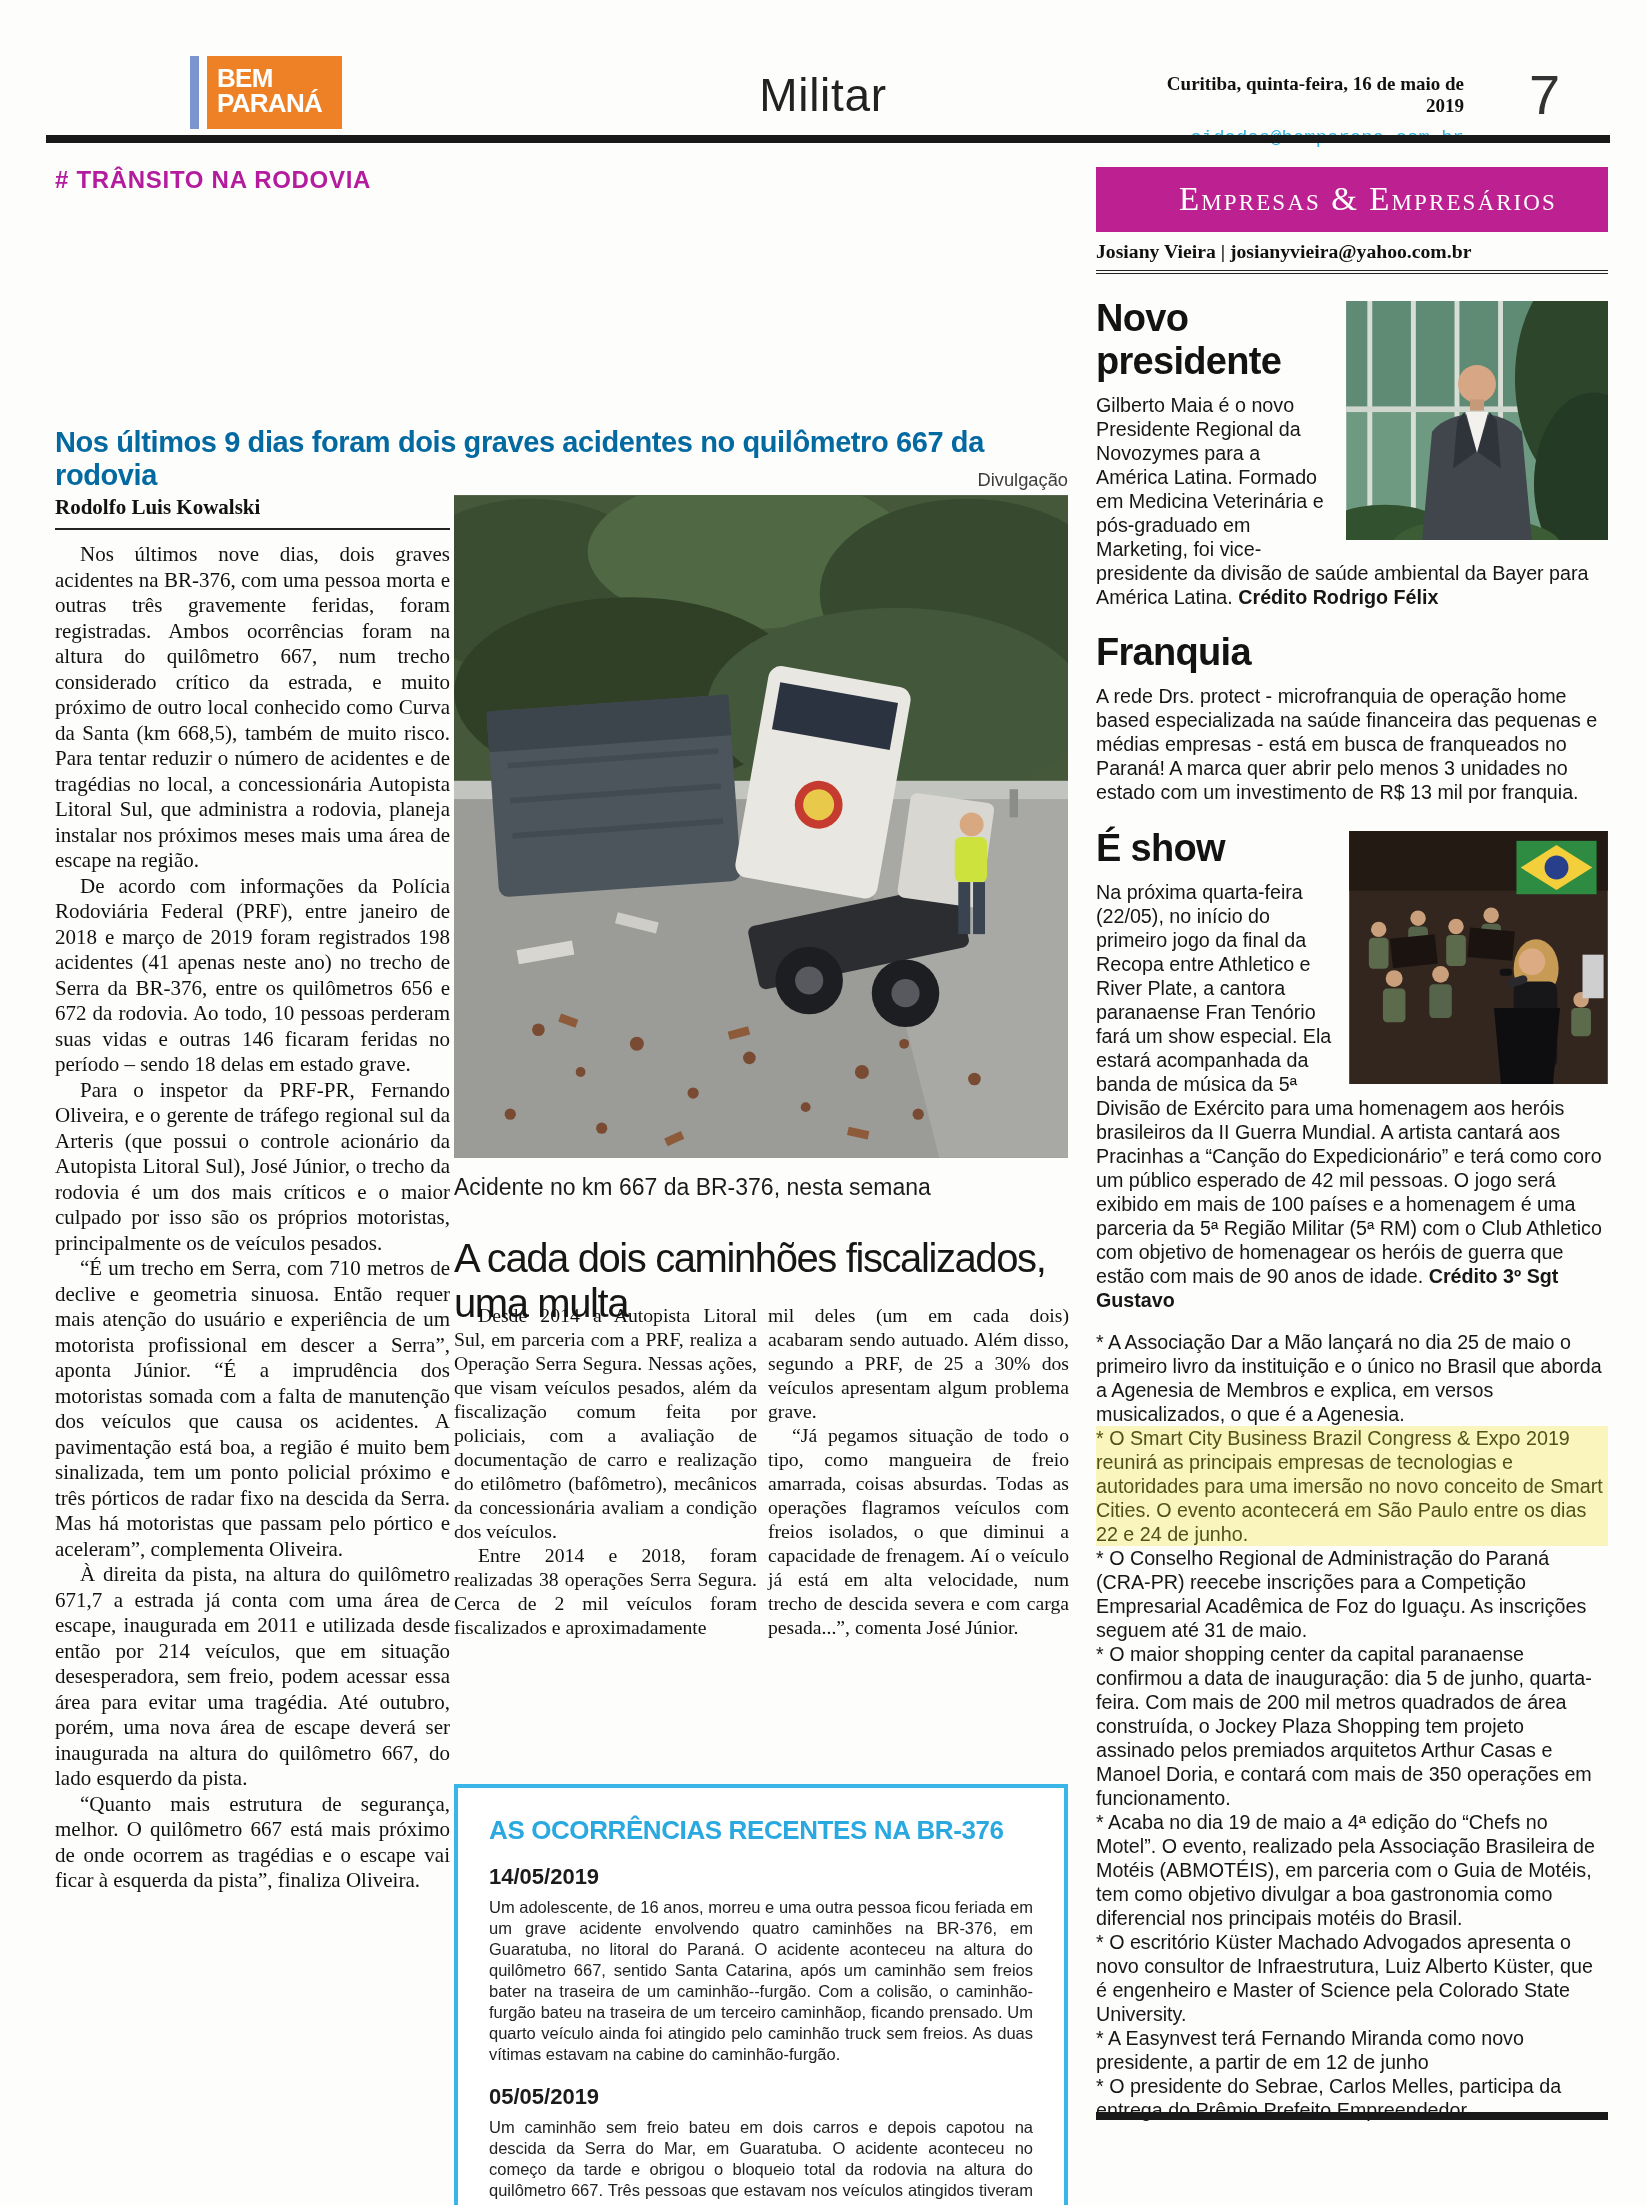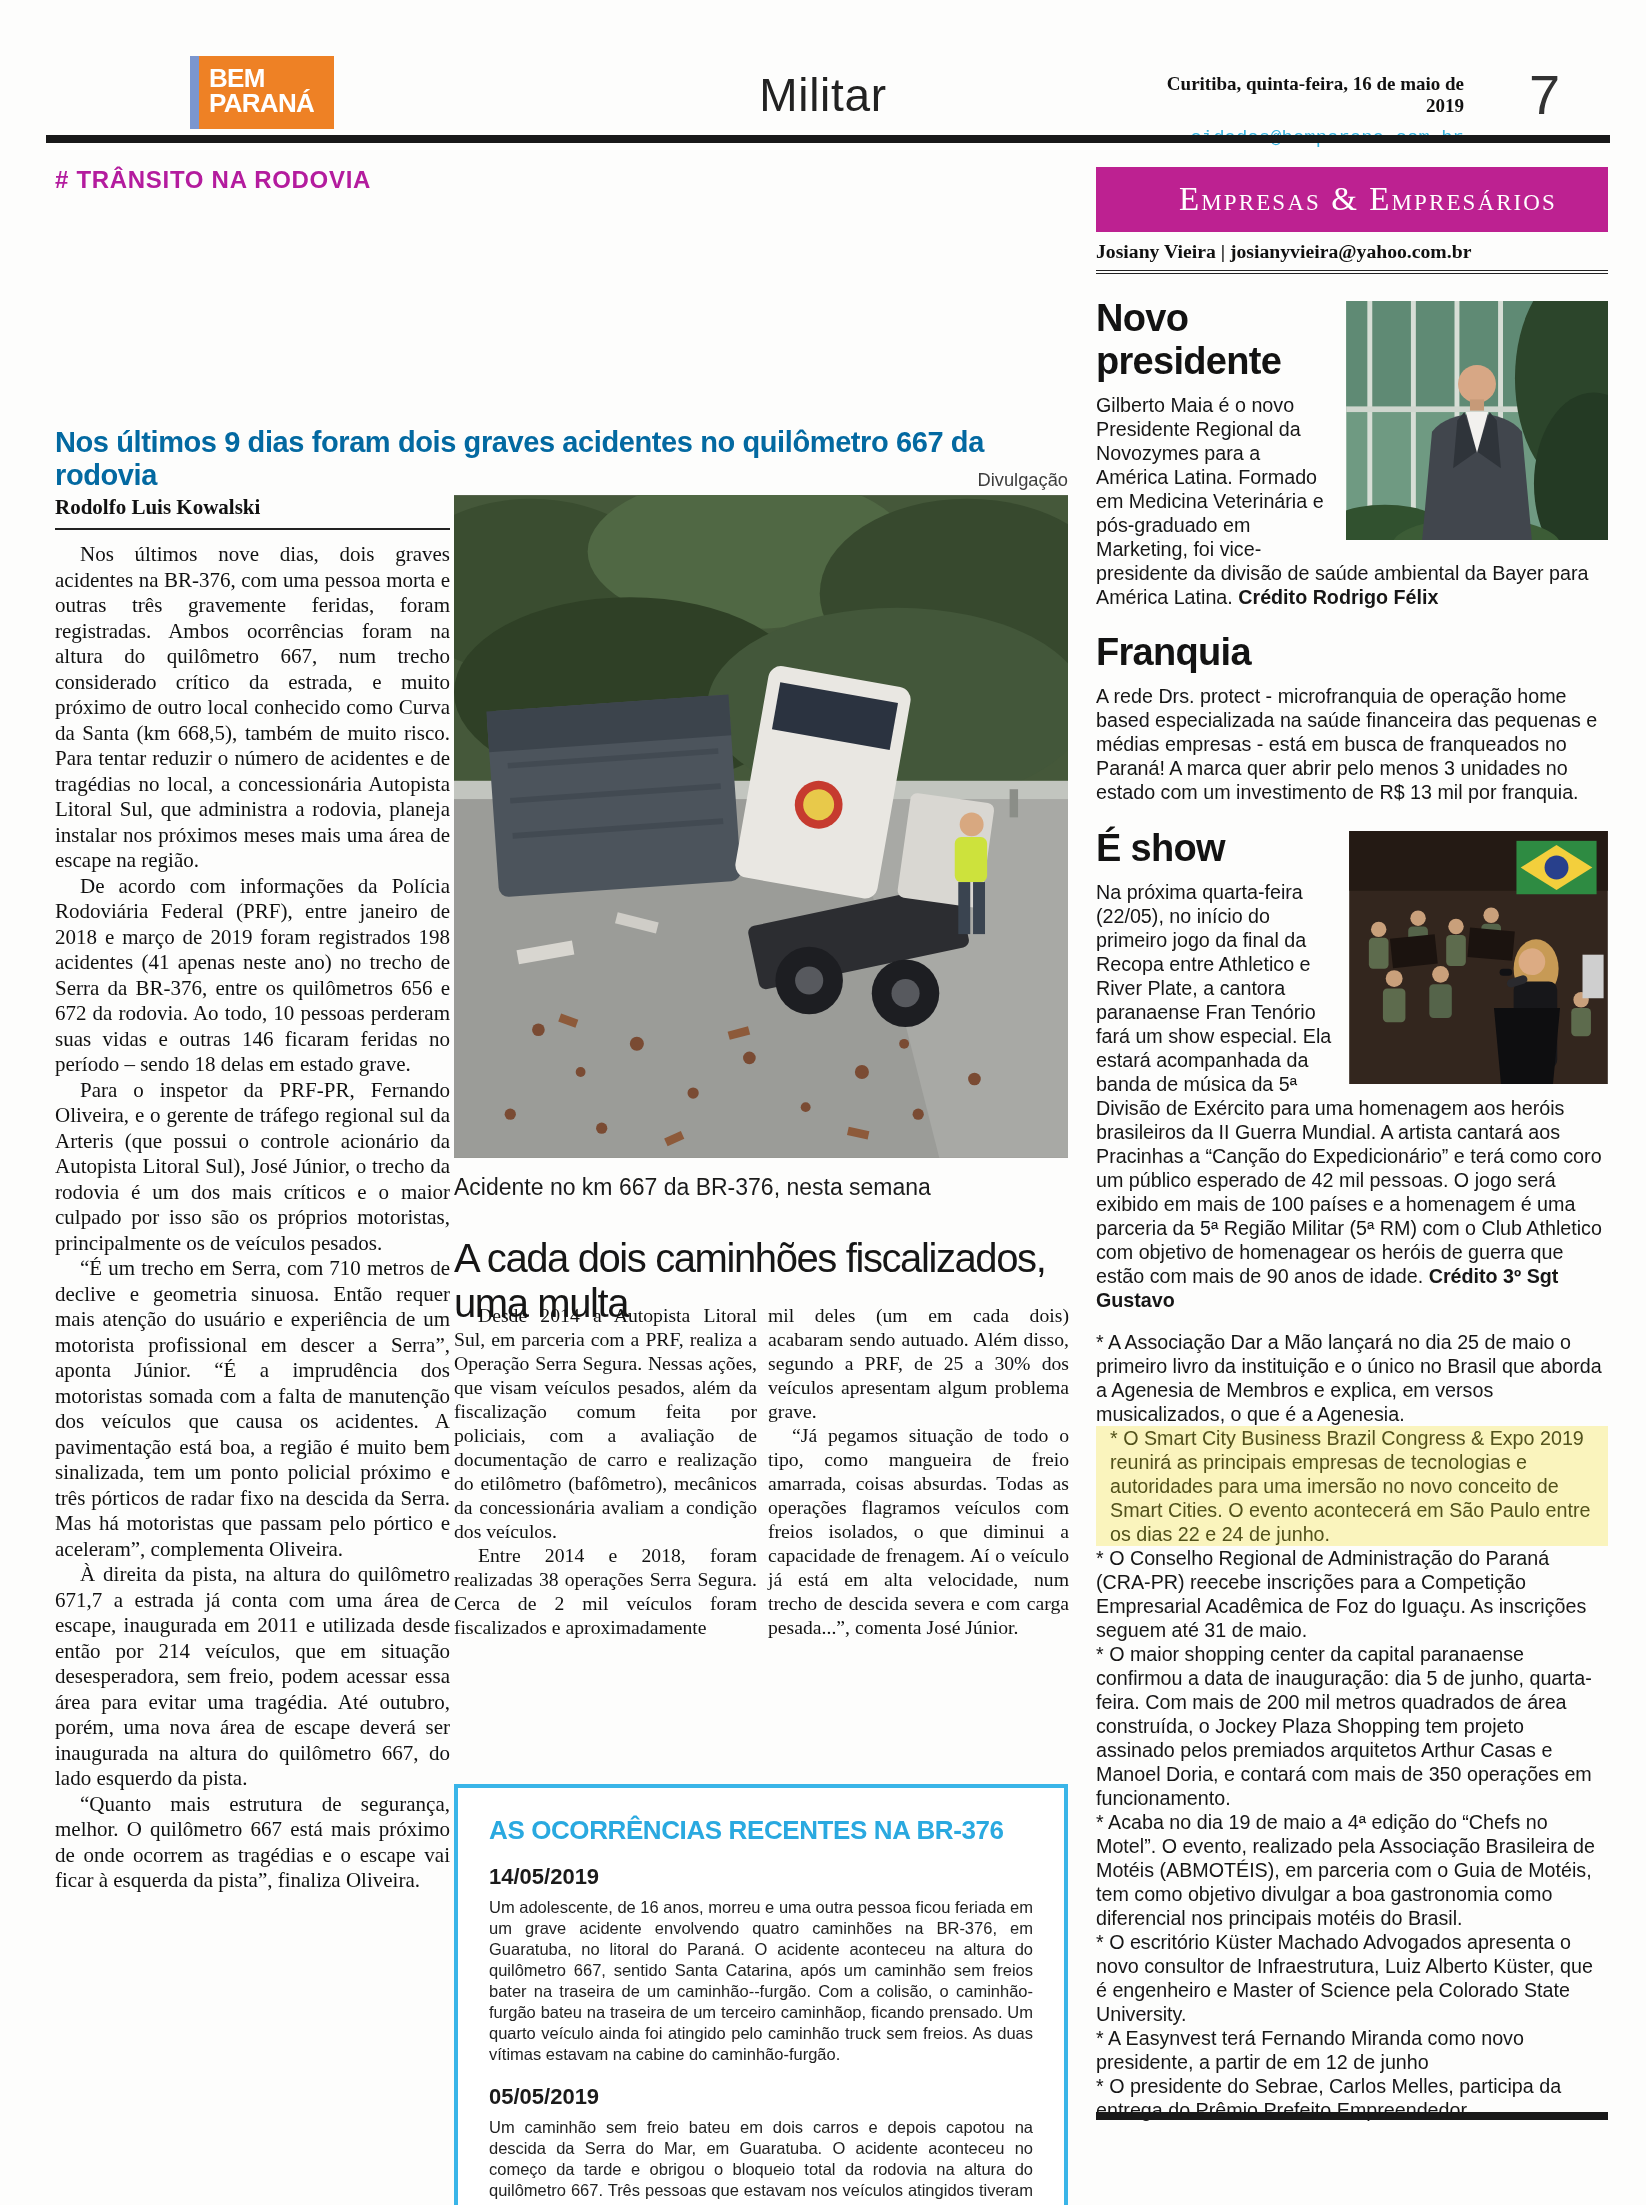--- a/index.html
+++ b/index.html
@@ -1,20 +1,20 @@
 <!DOCTYPE html>
 <html lang="pt" style="font-size:11.3px"><head>
 <meta charset="utf-8">
 <style>
   html,body { margin:0; padding:0; background:#e8e8e8; }
   .page {
     position:relative; width:1647px; height:2205px; background:#fdfdfc;
     font-family:"Liberation Sans", sans-serif; color:#141414; overflow:hidden;
   }
-  .abs { position:absolute; }
+  .abs { position:absolute;gap:8px; }
 
   
   .logo { left:190px; top:56px; display:flex; }
   .logo-stripe { width:9.1px; height:73px; background:#7b96cf; }
   .logo-box {
     width:135px; height:73px; background:#ee8125; color:#fff;
     font-weight:bold; font-size:26px; line-height:0.98; letter-spacing:-0.7px;
     padding:9.9px 0 0 9.9px; box-sizing:border-box;
   }
   .logo-box span { display:block; }
@@ -83,21 +83,21 @@
   .biz-byline {
     margin-top:8.4px; font-family:"Liberation Serif", serif; font-weight:bold; font-size:19.7px; color:#101010;
     padding-bottom:7px; border-bottom:4.9px double #222;
   }
   .biz-section h3 { margin:22.5px 0 9.9px 0; font-size:38px; letter-spacing:-0.7px; font-weight:bold; color:#131313; }
   .biz-text { margin:0; font-size:19.7px; line-height:24px; color:#161616; }
   .credit { font-weight:bold; }
   .float-photo { float:right; margin:4.2px 0 7px 14px; }
   .biz-notes { margin-top:18.3px; font-size:19.7px; line-height:24px; color:#161616; }
   .biz-note { margin:0; }
-  .note-hl { background:#faf4bd; color:#51511b;padding-left:14px; }
+  .note-hl { background:#faf4bd; color:#51511b; }
   .biz-rule { left:1096px; top:2112px; width:512px; height:8.4px; background:#191919; }
 </style>
 </head>
 <body>
 
 <div class="page">
 
   <div class="abs logo">
     <span class="logo-stripe"></span>
     <div class="logo-box">

